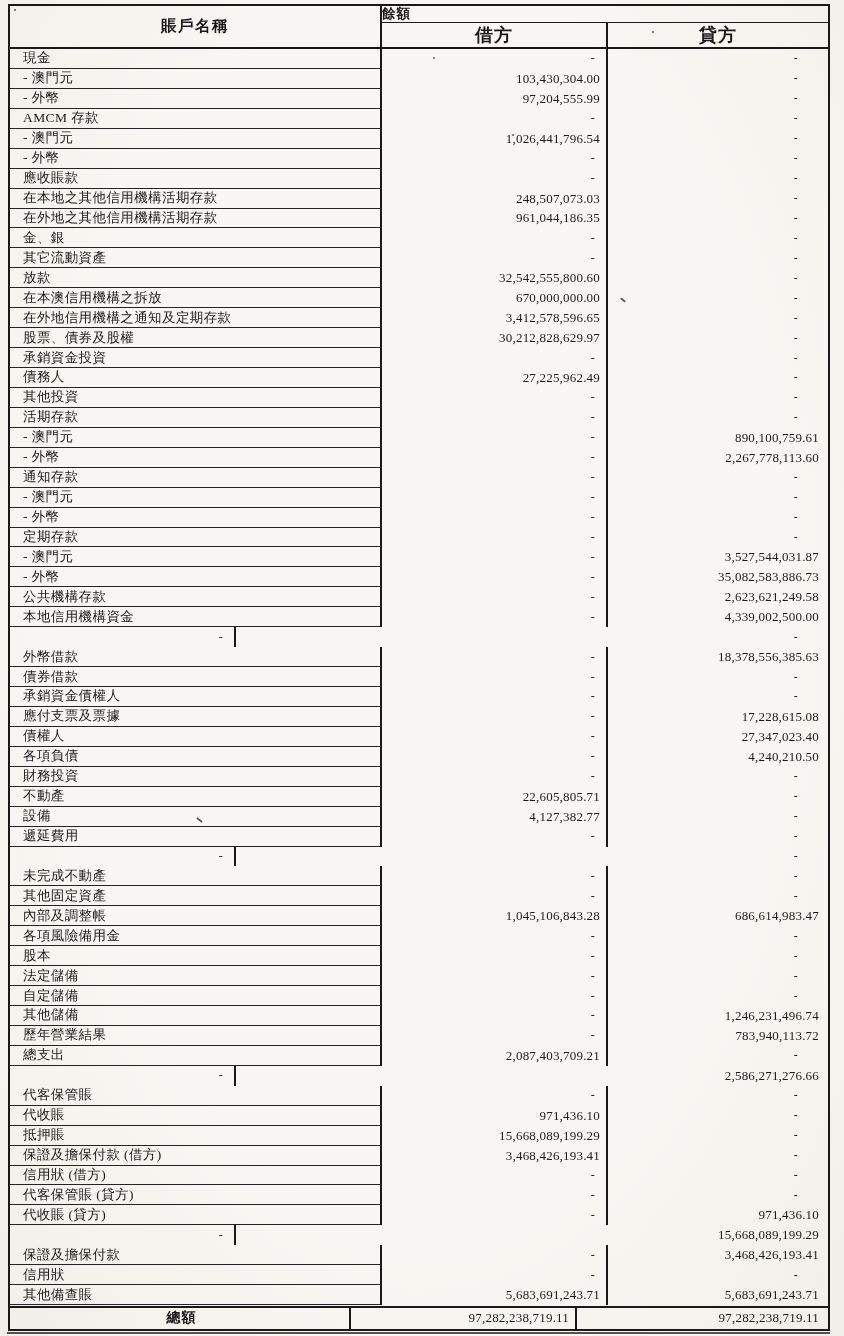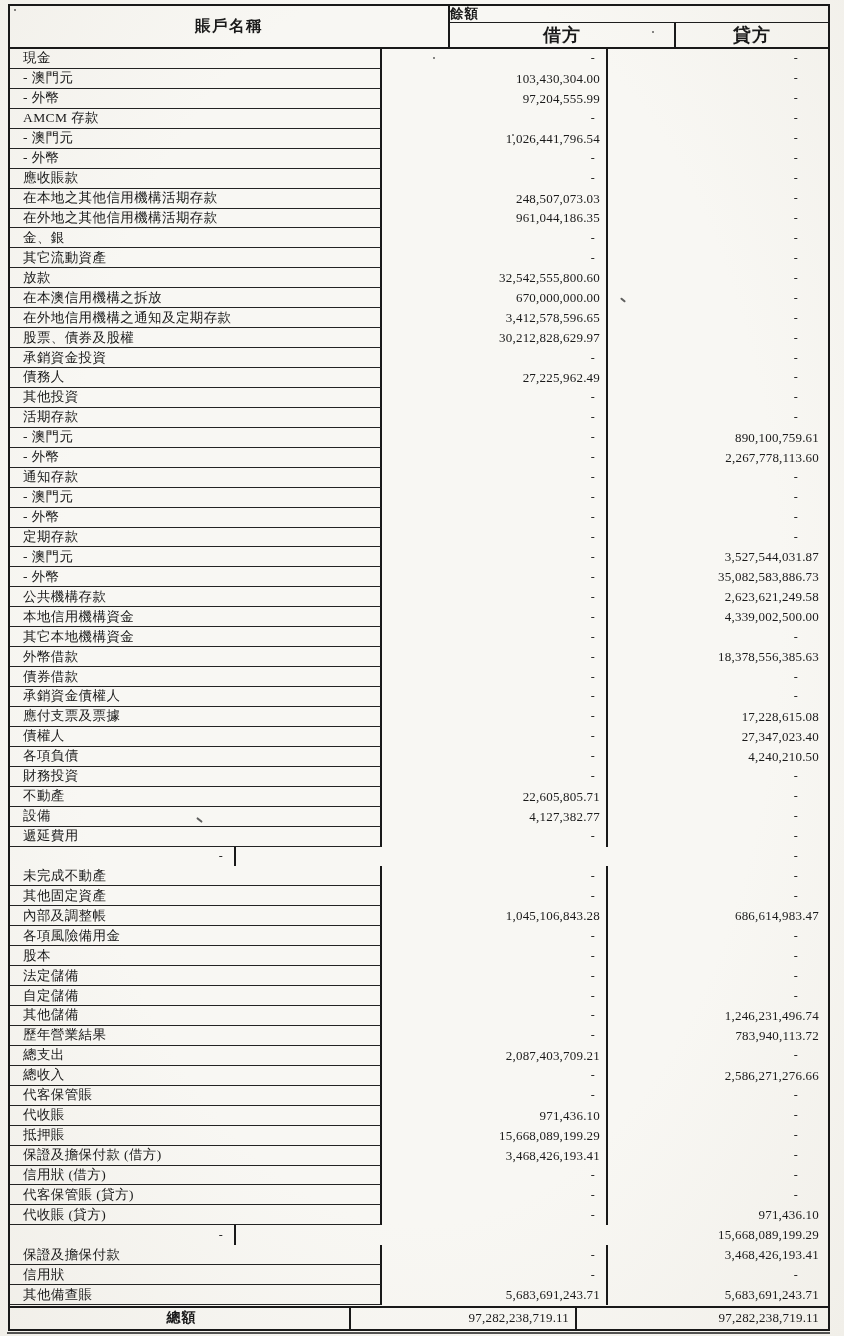--- a/index.html
+++ b/index.html
@@ -24,21 +24,21 @@
     background:transparent;
   }
   
   .tbl::after {
     content:""; position:absolute; left:-3px; right:-2px; bottom:-5px;
     height:1.6px; background:#2a2a2a; opacity:.8;
   }
   
   .hdr { flex:none; display:flex; height:41px; border-bottom:2.2px solid #191919; }
   .hdr-name {
-    width:440px; box-sizing:border-box; border-right:2px solid #191919;
+    width:372px; box-sizing:border-box; border-right:2px solid #191919;
     display:flex; align-items:center; justify-content:center;
     font-size:15.5px; font-weight:bold; letter-spacing:1.5px;
   }
   .hdr-right { flex:1; display:flex; flex-direction:column; min-width:0; }
   .hdr-bal {
     height:17px; box-sizing:border-box; border-bottom:1.6px solid #1d1d1d;
     text-align:left; font-size:13.5px; font-weight:bold;
     line-height:16px; letter-spacing:1px;
   }
   .hdr-cols { flex:1; display:flex; }
@@ -280,21 +280,20 @@
     <div class="c-credit num">2,623,621,249.58</div>
   </div>
 
   <div class="row">
     <div class="c-name">本地信用機構資金</div>
     <div class="c-debit num dash">-</div>
     <div class="c-credit num">4,339,002,500.00</div>
   </div>
 
   <div class="row">
-    <div class="c-name">其它本地機構資金</div>
     <div class="c-debit num dash">-</div>
     <div class="c-credit num dash">-</div>
   </div>
 
   <div class="row">
     <div class="c-name">外幣借款</div>
     <div class="c-debit num dash">-</div>
     <div class="c-credit num">18,378,556,385.63</div>
   </div>
 
@@ -411,21 +410,20 @@
     <div class="c-credit num">783,940,113.72</div>
   </div>
 
   <div class="row">
     <div class="c-name">總支出</div>
     <div class="c-debit num">2,087,403,709.21</div>
     <div class="c-credit num dash">-</div>
   </div>
 
   <div class="row">
-    <div class="c-name">總收入</div>
     <div class="c-debit num dash">-</div>
     <div class="c-credit num">2,586,271,276.66</div>
   </div>
 
   <div class="row">
     <div class="c-name">代客保管賬</div>
     <div class="c-debit num dash">-</div>
     <div class="c-credit num dash">-</div>
   </div>
 

